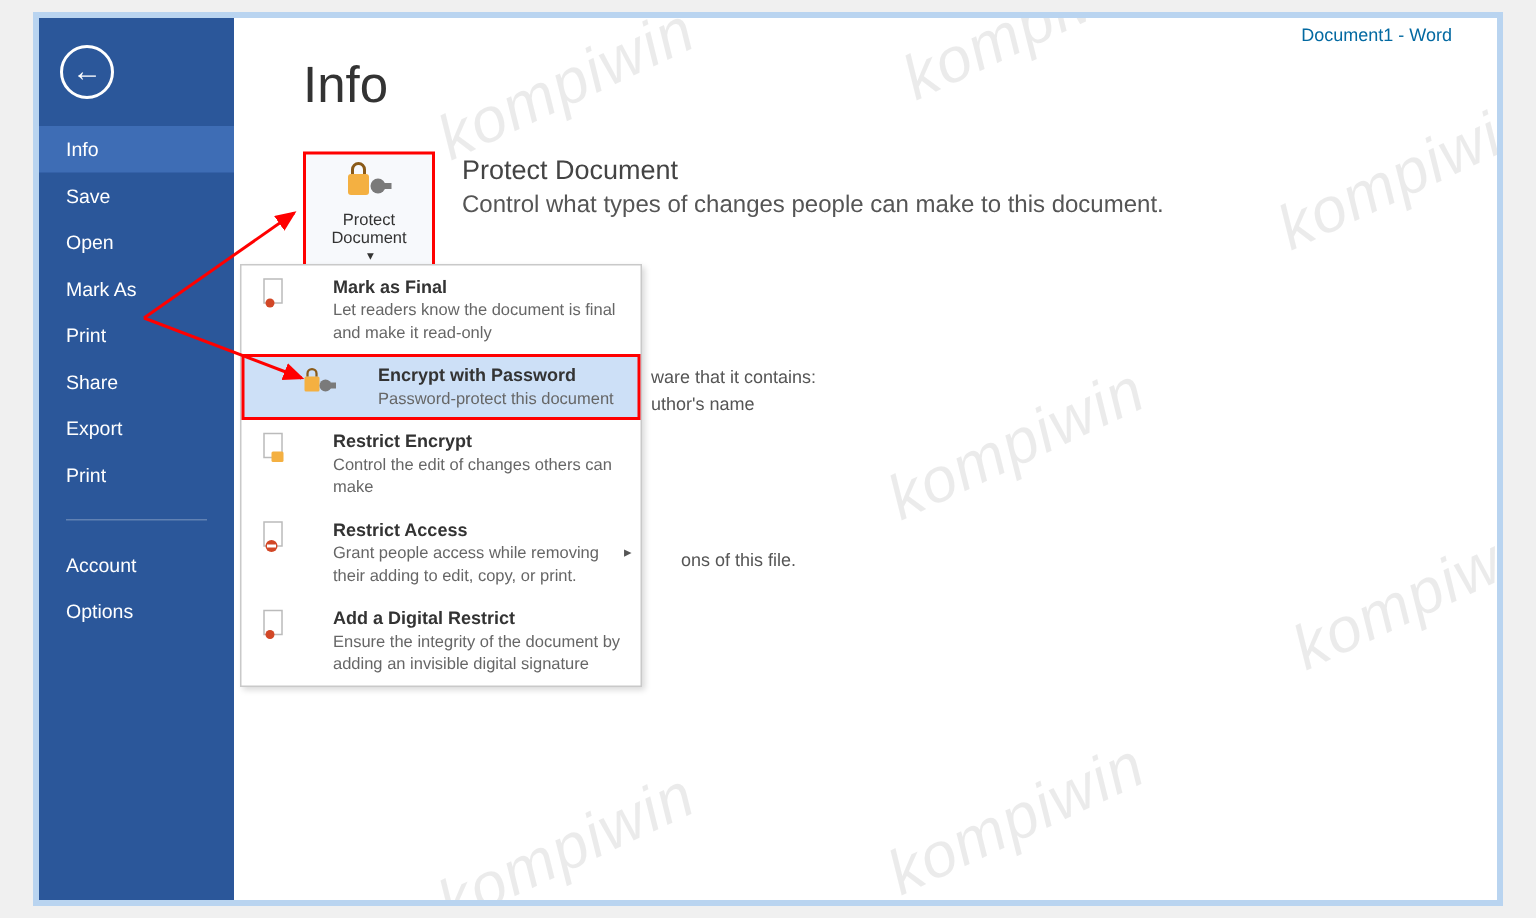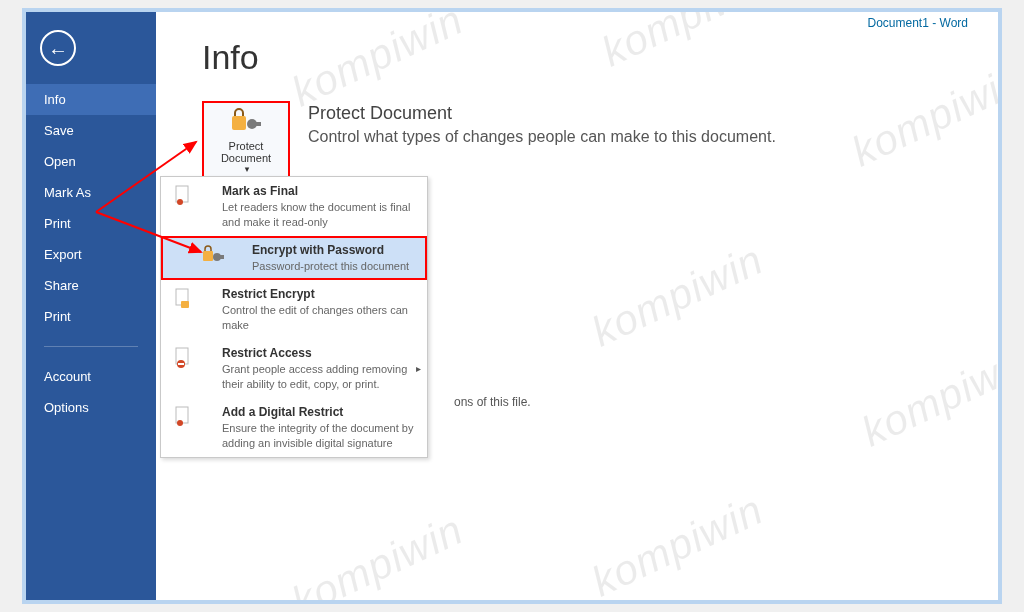--- a/index.html
+++ b/index.html
@@ -174,22 +174,22 @@
 
   <div class="sidebar">
     <div class="back-btn">
       <span>←</span>
     </div>
     <div class="sidebar-item selected"><span>Info</span></div>
     <div class="sidebar-item"><span>Save</span></div>
     <div class="sidebar-item"><span>Open</span></div>
     <div class="sidebar-item"><span>Mark As</span></div>
     <div class="sidebar-item"><span>Print</span></div>
+    <div class="sidebar-item"><span>Share</span></div>
     <div class="sidebar-item"><span>Export</span></div>
-    <div class="sidebar-item"><span>Share</span></div>
     <div class="sidebar-item"><span>Print</span></div>
     <div class="sidebar-sep"></div>
     <div class="sidebar-item"><span>Account</span></div>
     <div class="sidebar-item"><span>Options</span></div>
   </div>
 
   <div class="main">
     <div class="page-title">Info</div>
 
     <div class="section-row">
@@ -205,21 +205,25 @@
         <span>Protect Document</span>
           <span class="drop-tri">▾</span>
       </div>
       <div class="section-text">
         <div class="section-heading">Protect Document</div>
         <div class="section-desc">Control what types of changes people can make to this document.</div>
       </div>
     </div>
   </div>
 
-  <div class="behind-text" style="left:428px; top:352px;margin-top:29px;">
+  <div class="behind-text" style="left:408px; top:230px;">
+    <div>ware that it contains:</div>
+    <div>uthor's name</div>
+  </div>
+  <div class="behind-text" style="left:428px; top:352px;">
     <div>ons of this file.</div>
   </div>
 
   <div class="dropdown">
 
     <div class="dd-item">
       <span class="dd-icon">
         <svg width="20" height="22" viewBox="0 0 20 22">
             <rect x="3" y="1" width="12" height="16" fill="#fff" stroke="#bbb"></rect>
             <circle cx="7" cy="17" r="3" fill="#d24726"></circle>
@@ -262,21 +266,21 @@
     <div class="dd-item">
       <span class="dd-icon">
         <svg width="20" height="22" viewBox="0 0 20 22">
             <rect x="3" y="1" width="12" height="16" fill="#fff" stroke="#bbb"></rect>
             <circle cx="8" cy="17" r="4" fill="#d24726"></circle>
             <rect x="5" y="16" width="6" height="2" fill="#fff"></rect>
           </svg>
       </span>
       <div class="dd-text">
         <div class="dd-title"><span>Restrict Access</span></div>
-        <div>Grant people access adding removing their ability to edit, copy, or print.</div>
+        <div>Grant people access while removing their adding to edit, copy, or print.</div>
       </div>
       <span class="dd-sub-arrow">▸</span>
     </div>
 
     <div class="dd-item">
       <span class="dd-icon">
         <svg width="20" height="22" viewBox="0 0 20 22">
             <rect x="3" y="1" width="12" height="16" fill="#fff" stroke="#bbb"></rect>
             <circle cx="7" cy="17" r="3" fill="#d24726"></circle>
           </svg>

